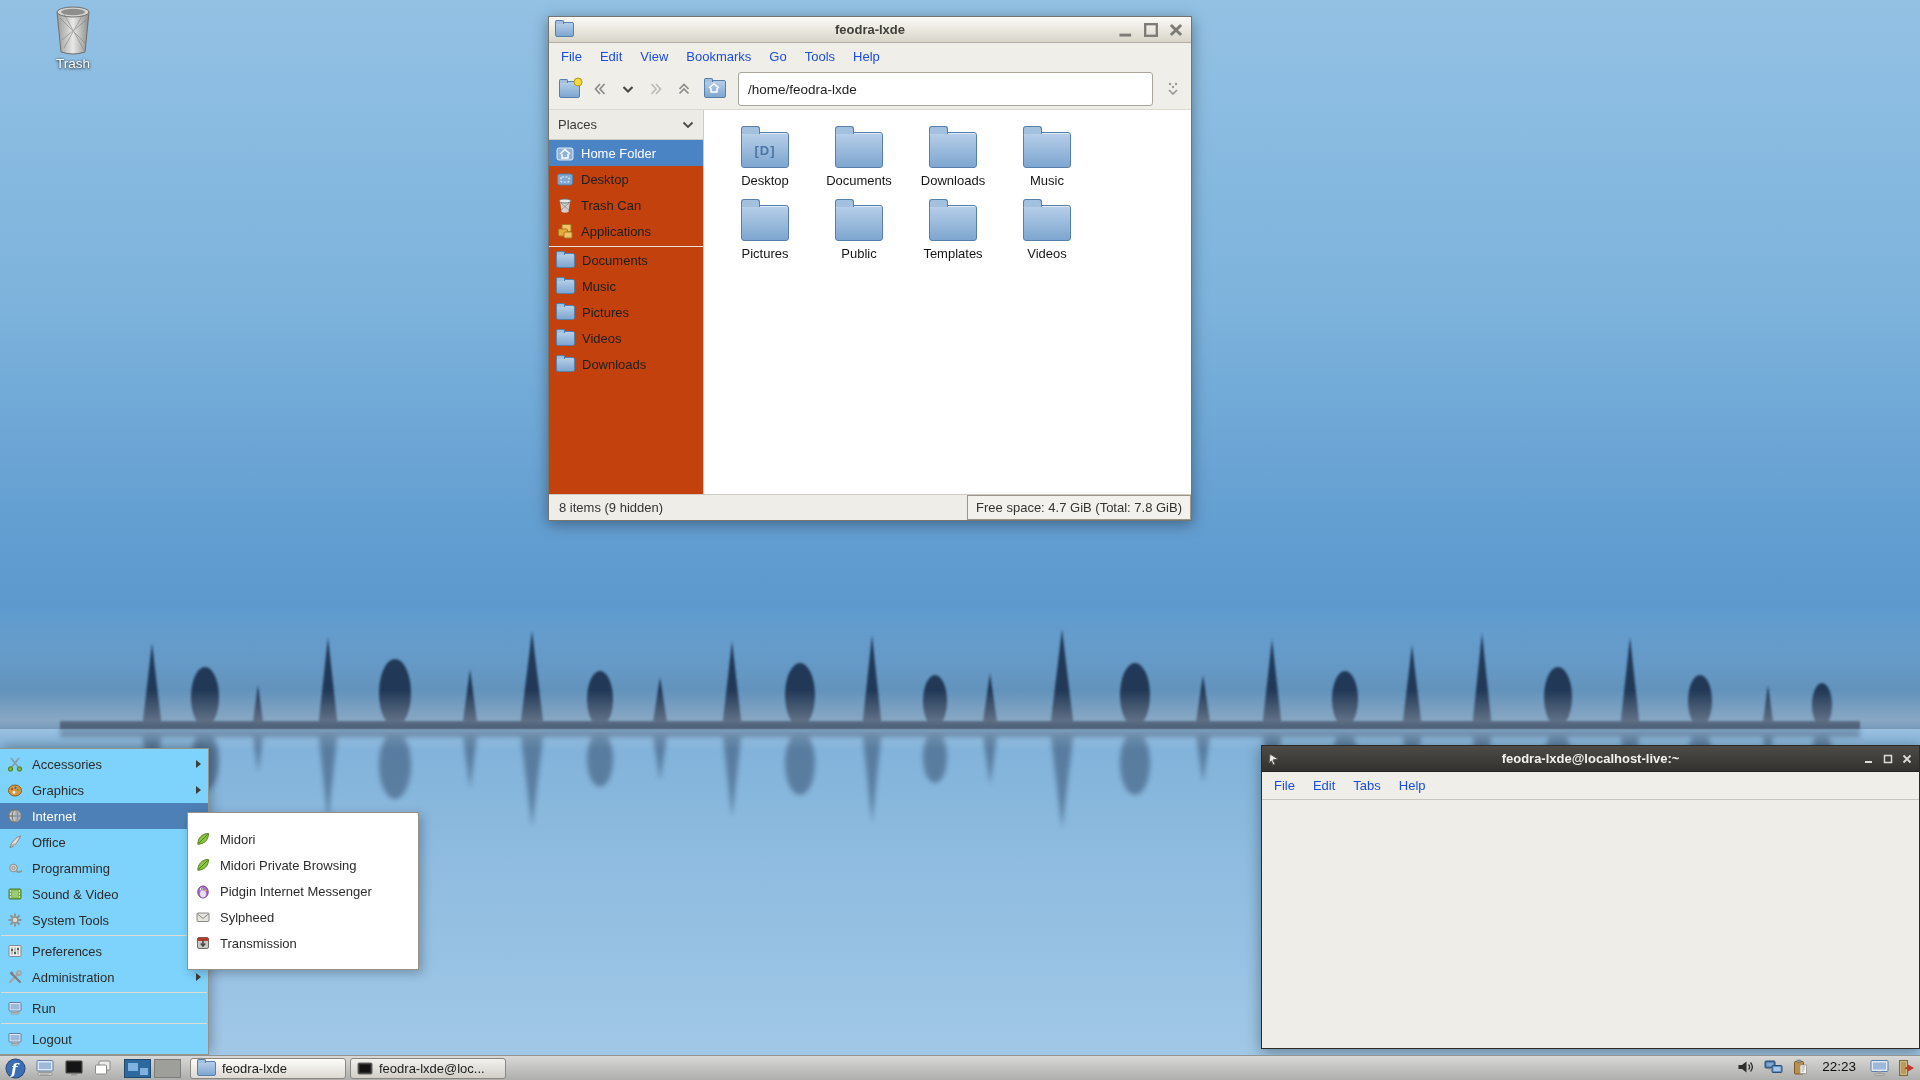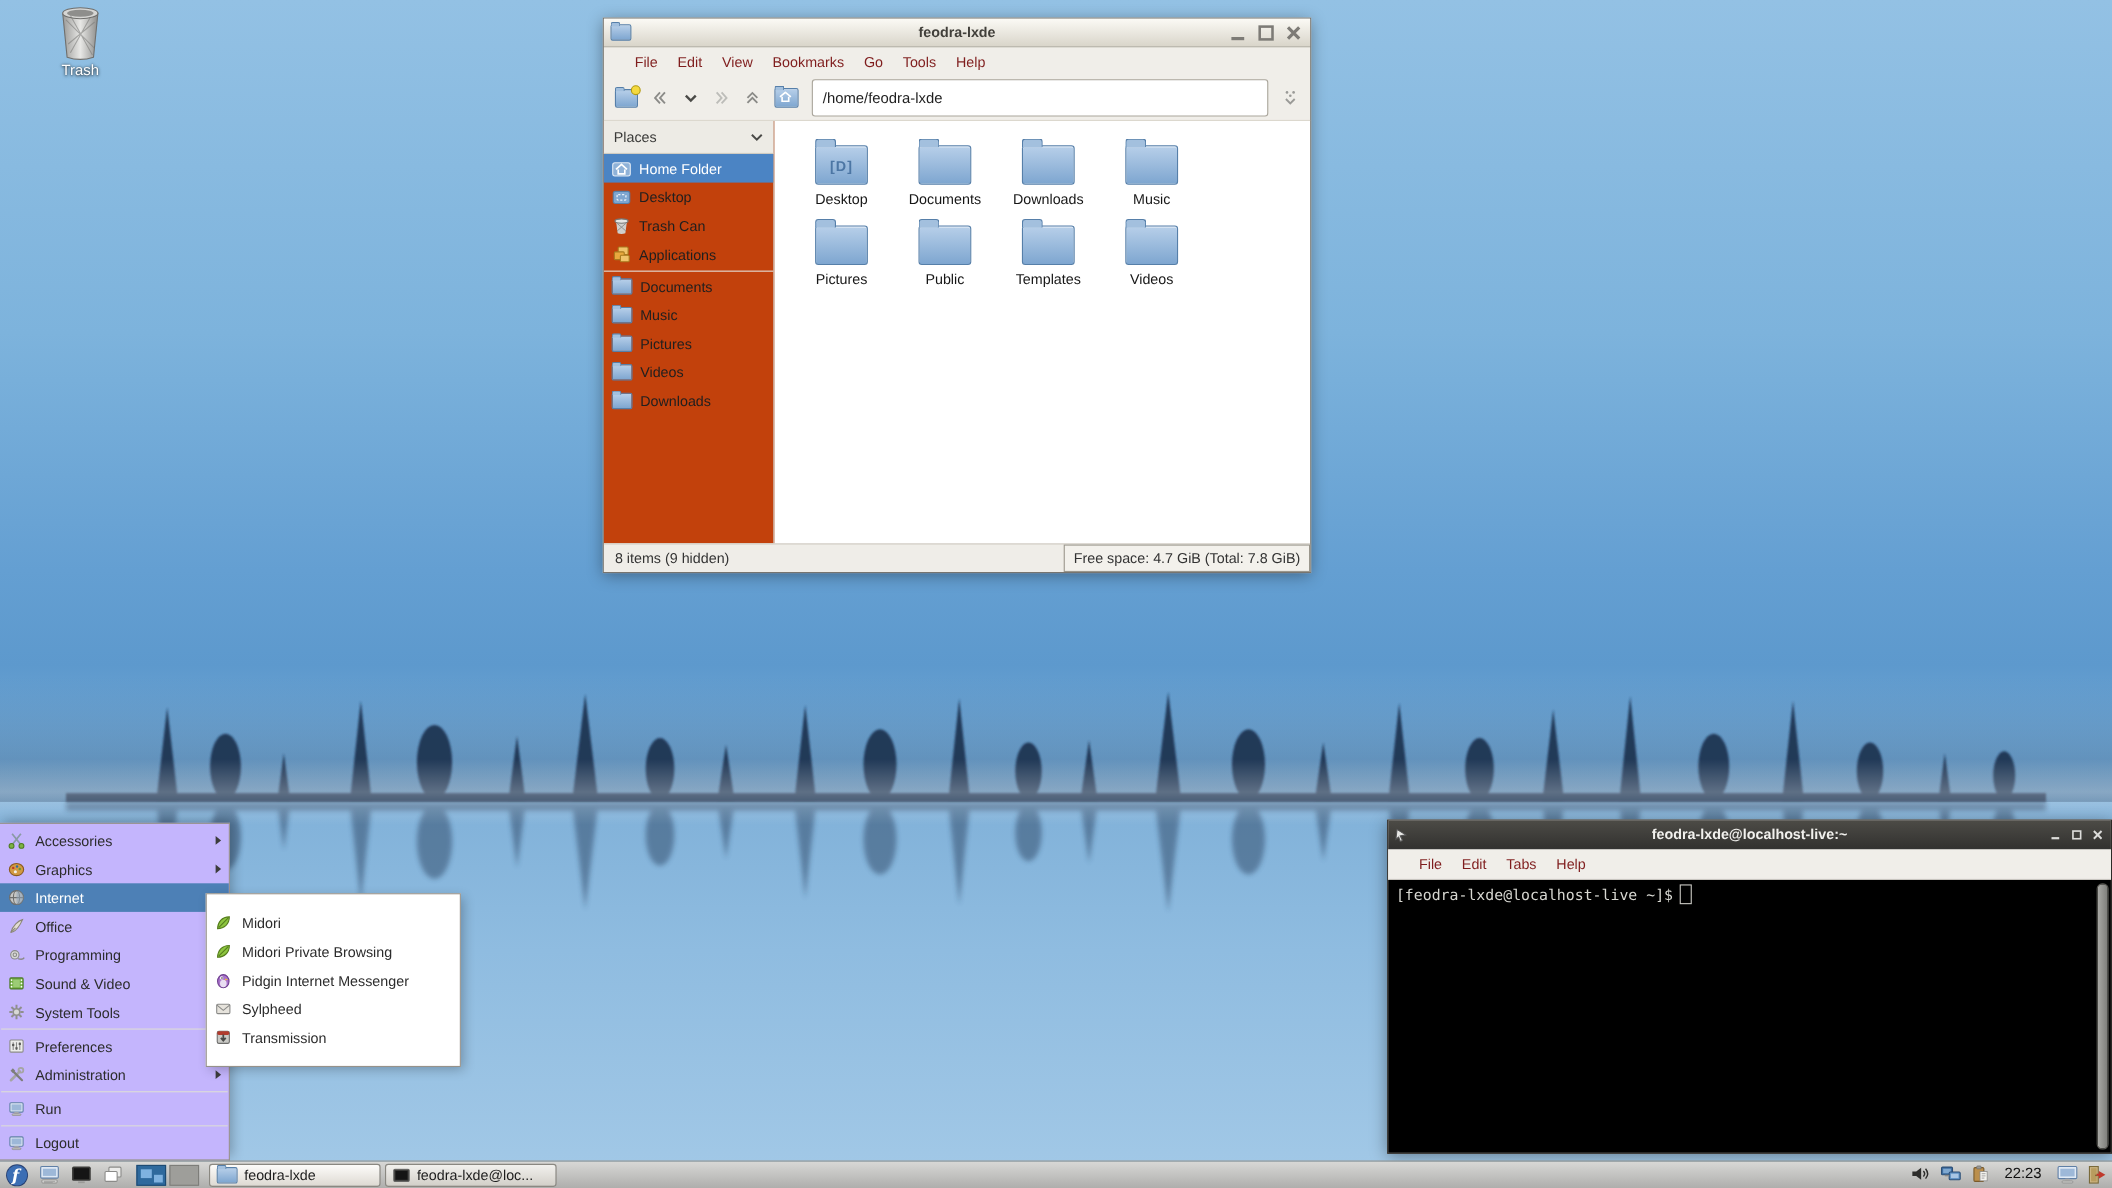--- a/index.html
+++ b/index.html
@@ -8,21 +8,21 @@
     background:linear-gradient(180deg,#93c1e4 0%,#7db3dc 28%,#649fd2 48%,#5d99cd 56%,#7fb0d8 66%,#8fbce0 80%,#a3c9e7 100%);}
   .scene{position:absolute;left:0;top:585px;width:1920px;height:300px;pointer-events:none;}
   .mist{position:absolute;left:0;top:690px;width:1920px;height:60px;
     background:linear-gradient(180deg,rgba(255,255,255,0),rgba(255,255,255,.28),rgba(255,255,255,0));pointer-events:none;}
 
   
   .win{position:absolute;background:#efede8;border:1px solid #76746f;box-shadow:0 3px 14px rgba(0,0,0,.38);box-sizing:border-box;}
   .tbar{height:25px;background:linear-gradient(#fbfaf5,#d9d5ca);border-bottom:1px solid #b2aea4;display:flex;align-items:center;position:relative;}
   .tbar .ttl{position:absolute;left:0;right:0;text-align:center;font-size:13px;font-weight:bold;color:#413f3a;}
   .wbtns{margin-left:auto;display:flex;gap:9px;padding-right:7px;z-index:2;align-items:center;}
-  .menubar{height:26px;display:flex;align-items:center;gap:2px;padding:0 20px;font-size:13px;color:#7f1d1d;background:#f0eee9;}
+  .menubar{height:26px;display:flex;align-items:center;gap:2px;padding:0 4px;font-size:13px;color:#1d4ed8;background:#f0eee9;}
   .menubar span{padding:3px 8px;border-radius:2px;}
 
   
   .fm{left:548px;top:16px;width:644px;height:505px;display:flex;flex-direction:column;}
   .fm .toolbar{height:40px;display:flex;align-items:center;gap:12px;padding:0 10px;background:#f0eee9;border-bottom:1px solid #dcd8ce;}
   .pathbox{flex:1;height:28px;background:#fff;border:1px solid #a9a59b;border-radius:3px;display:flex;align-items:center;padding:16px 9px;font-size:13.5px;color:#1e1e1e;box-sizing:border-box;}
   .fm-body{flex:1;display:flex;background:#fff;min-height:0;}
   .sidebar{width:154px;border-right:1px solid #cfcbc2;display:flex;flex-direction:column;background:#c2410c;}
   .places-hd{height:29px;background:#edebe5;border-bottom:1px solid #cfcbc2;display:flex;align-items:center;padding:0 9px;font-size:13px;color:#3a3a38;}
   .p-row{height:26px;display:flex;align-items:center;gap:7px;padding:0 7px;font-size:13px;color:#1f1f1f;}
@@ -35,21 +35,21 @@
   .freebox{margin-left:auto;height:23px;border:1px solid #9a968c;background:#f3f1ec;display:flex;align-items:center;padding:0 8px;font-size:13px;color:#333;}
 
   
   .fold{position:relative;width:46px;height:34px;margin-top:8px;background:linear-gradient(#b7cfe9,#7ea6d0);border:1px solid #567fa9;border-radius:3px;box-shadow:inset 0 1px 0 rgba(255,255,255,.55);}
   .fold::before{content:"";position:absolute;top:-7px;left:-1px;width:17px;height:7px;background:#a3c0de;border:1px solid #567fa9;border-bottom:none;border-radius:3px 3px 0 0;}
   .fold.desk::after{content:"[D]";position:absolute;inset:0;display:flex;align-items:center;justify-content:center;color:#4c76a4;font-size:13px;font-weight:bold;letter-spacing:1px;}
   .minifold{position:relative;width:17px;height:13px;background:linear-gradient(#b7cfe9,#7ea6d0);border:1px solid #567fa9;border-radius:2px;flex:none;}
   .minifold::before{content:"";position:absolute;top:-3px;left:-1px;width:7px;height:3px;background:#a3c0de;border:1px solid #567fa9;border-bottom:none;border-radius:2px 2px 0 0;}
 
   
-  .appmenu{position:absolute;left:0;bottom:25px;width:209px;background:#c4b5fd;border:1px solid #96928a;border-left:none;box-shadow:3px -3px 10px rgba(0,0,0,.25);padding:2px 0;box-sizing:border-box;}
+  .appmenu{position:absolute;left:0;bottom:25px;width:209px;background:#7dd3fc;border:1px solid #96928a;border-left:none;box-shadow:3px -3px 10px rgba(0,0,0,.25);padding:2px 0;box-sizing:border-box;}
   .m-row{height:26px;display:flex;align-items:center;gap:9px;padding:0 7px;font-size:13px;color:#2c2c2c;}
   .m-row .arr{margin-left:auto;width:0;height:0;border-left:5px solid #3c3c3c;border-top:4px solid transparent;border-bottom:4px solid transparent;}
   .m-row.sel{background:#4d80b6;color:#fff;}
   .m-row.sel .arr{border-left-color:#fff;}
   .m-sep{height:1px;background:#dddcd7;margin:2px 1px;}
   .submenu{position:absolute;left:187px;top:812px;width:232px;background:#fff;border:1px solid #96928a;box-shadow:3px 3px 10px rgba(0,0,0,.25);padding:13px 0;box-sizing:border-box;}
   .submenu .m-row{height:26px;}
 
   
   .term{left:1261px;top:745px;width:659px;height:304px;display:flex;flex-direction:column;border:1px solid #2c2b28;}
@@ -324,24 +324,20 @@
           <path d="M1.5 1.5 L8.5 8.5 M8.5 1.5 L1.5 8.5" stroke="#dcdcda" stroke-width="1.8"></path>
         </svg>
     </span>
   </div>
   <div class="menubar" style="height:27px;border-bottom:1px solid #c8c5bf;">
     <span>File</span>
     <span>Edit</span>
     <span>Tabs</span>
     <span>Help</span>
   </div>
-  <div class="term-body">
-    <span>[feodra-lxde@localhost-live ~]$</span><span class="cursor"></span>
-    <div class="t-scroll"></div>
-  </div>
 </div>
 
 <div class="appmenu">
   <div class="m-row">
     <svg class="svg16" viewBox="0 0 16 16">
         <path d="M4 2 L12 12 M12 2 L4 12" stroke="#8a9aa5" stroke-width="1.6"></path>
         <circle cx="3.5" cy="13" r="2.2" fill="#7cb342" stroke="#4e7d22"></circle>
         <circle cx="12.5" cy="13" r="2.2" fill="#7cb342" stroke="#4e7d22"></circle>
       </svg>
     <span>Accessories</span>

